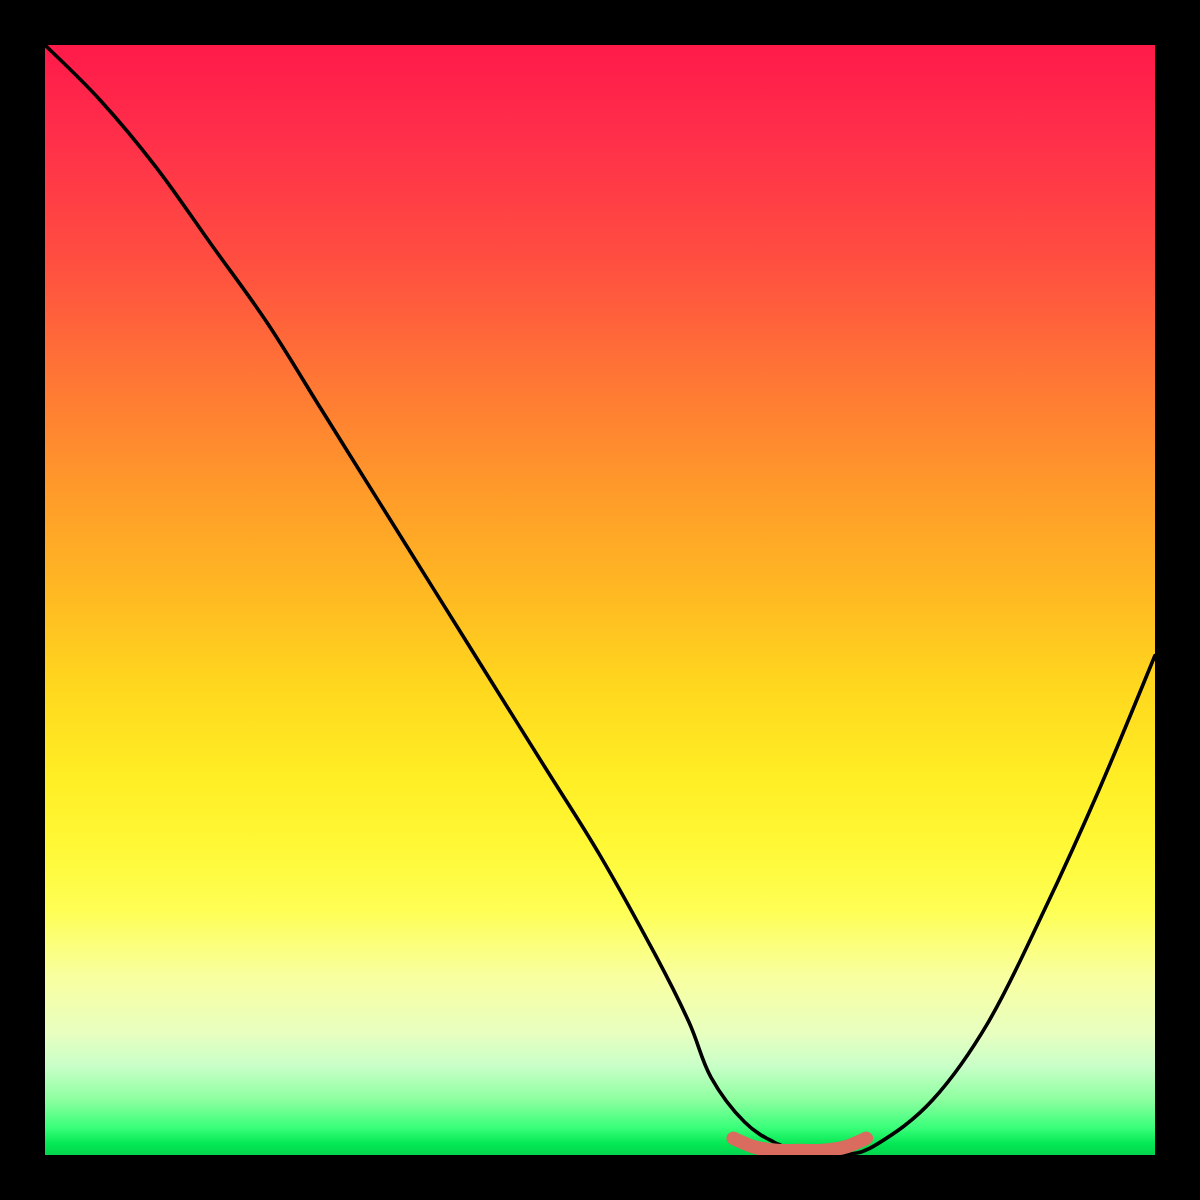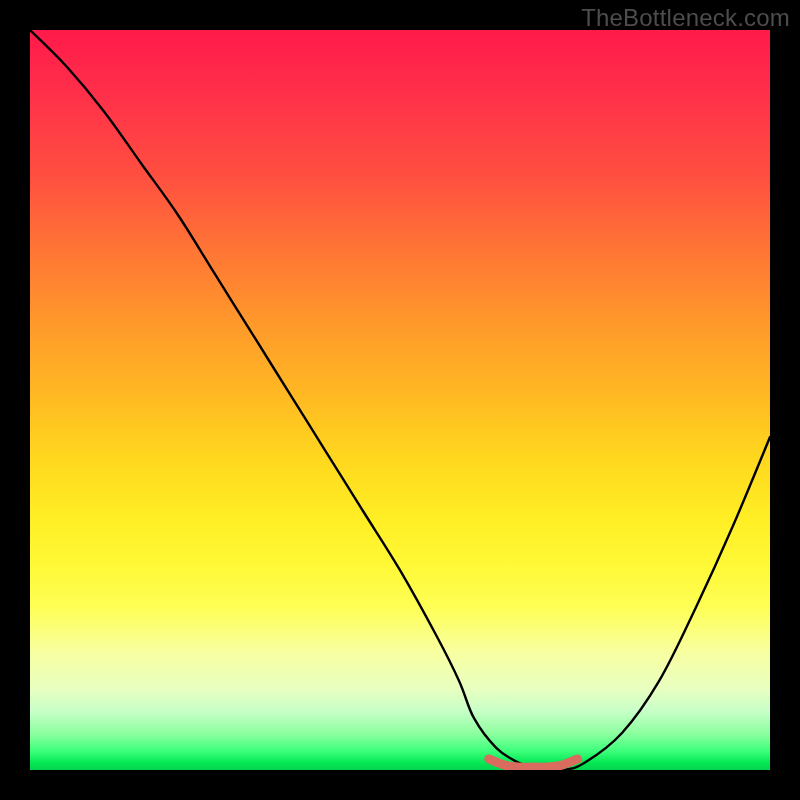--- a/index.html
+++ b/index.html
@@ -67,21 +67,20 @@
     left: 0;
     top: 0;
     width: 100%;
     height: 100%;
   }
 </style>
 </head>
 <body>
 
 <div class="frame">
-  <div class="watermark">TheBottleneck.com</div>
 
   <div class="plot-area">
     <div class="gradient"></div>
 
     <svg class="curve" viewBox="0 0 740 740" preserveAspectRatio="none">
 
       <path id="curve-path" fill="none" stroke="#000000" stroke-width="2.4" stroke-linecap="round" d="M 0 0 C 6.66 6.66, 23.68 22.348000000000006, 37 37 C 50.32 51.651999999999994, 60.68 64.08399999999997, 74 81.39999999999998 C 87.32 98.71599999999998, 97.68 114.55200000000005, 111 133.20000000000005 C 124.32 151.84800000000004, 134.68 165.02, 148 185 C 161.32 204.98, 171.68 222.88799999999998, 185 244.2 C 198.32 265.512, 208.68 282.088, 222 303.40000000000003 C 235.32 324.71200000000005, 245.68 341.28799999999995, 259 362.59999999999997 C 272.32 383.912, 282.68 400.488, 296 421.8 C 309.32 443.112, 319.68 459.688, 333 481 C 346.32 502.312, 356.68 517.556, 370 540.2 C 383.32 562.844, 396.34400000000005 586.8199999999999, 407.00000000000006 606.8 C 417.65600000000006 626.78, 422.54 636.548, 429.2 651.2 C 435.85999999999996 665.8520000000001, 437.34 676.2120000000001, 444 688.2 C 450.66 700.188, 458.20799999999997 709.808, 466.2 717.8 C 474.192 725.7919999999999, 480.408 728.604, 488.40000000000003 732.6 C 496.39200000000005 736.596, 502.608 738.668, 510.59999999999997 740 C 518.592 741.332, 524.808 741.332, 532.8 740 C 540.7919999999999 738.668, 544.3439999999999 739.26, 555 732.6 C 565.6560000000001 725.94, 578.68 717.652, 592 703 C 605.32 688.348, 615.68 673.844, 629 651.2 C 642.32 628.556, 652.68 605.172, 666 577.2 C 679.32 549.2280000000001, 689.68 526.4359999999999, 703 495.79999999999995 C 716.32 465.16399999999993, 733.34 422.984, 740 407"></path>
 
       <path id="marker-path" fill="none" stroke="#d96b5f" stroke-width="9" stroke-linecap="round" d="M 458.8 728.9 C 461.464 729.9656, 468.272 733.3548000000001, 473.6 734.82 C 478.92800000000005 736.2852, 483.072 736.6404, 488.40000000000003 737.04 C 493.72800000000007 737.4395999999999, 497.87200000000007 737.04, 503.20000000000005 737.04 C 508.528 737.04, 512.672 737.4395999999999, 518 737.04 C 523.328 736.6404, 527.472 736.2852, 532.8 734.82 C 538.1279999999999 733.3548000000001, 544.936 729.9656, 547.6 728.9"></path>
     </svg>

